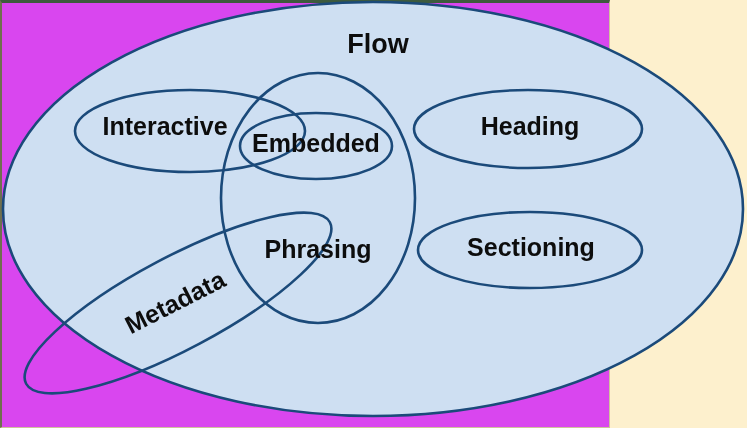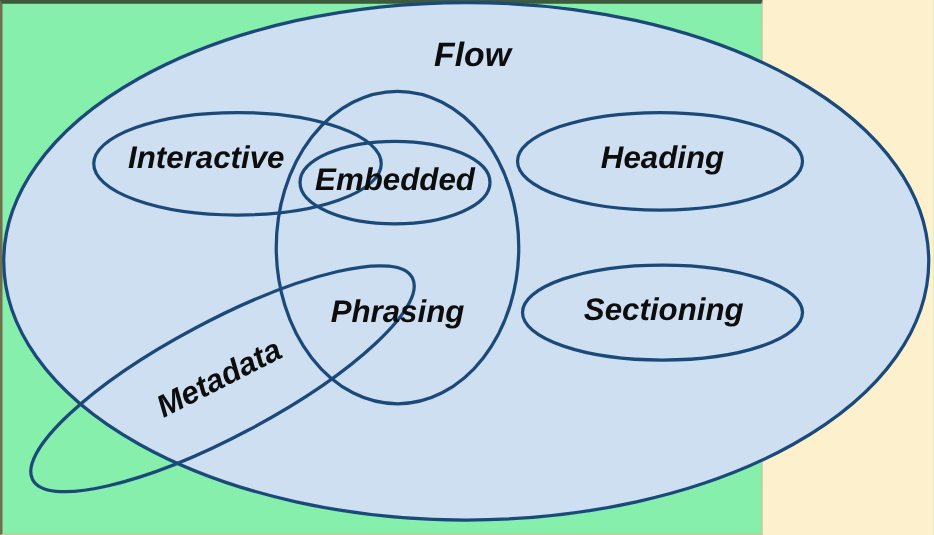--- a/index.html
+++ b/index.html
@@ -10,27 +10,26 @@
     width: 747px;
     height: 428px;
     background: #fdf0cd;
     font-family: "Liberation Sans", sans-serif;
     overflow: hidden;
   }
   #diagram-root {
     position: relative;
     width: 610px;
     height: 428px;
-    background: #86efac;
+    background: #d946ef;
     box-sizing: border-box;
     border-top: 3px solid #3d5a3d;
     border-left: 2px solid #6f6f4f;
     border-right: 1px solid #cfc39a;
     border-bottom: 1px solid #cfc39a;
-    font-style: italic;
   }
   #venn-svg {
     position: absolute;
     top: -3px;
     left: -2px;
     width: 747px;
     height: 428px;
     display: block;
   }
   .set-ellipse {

